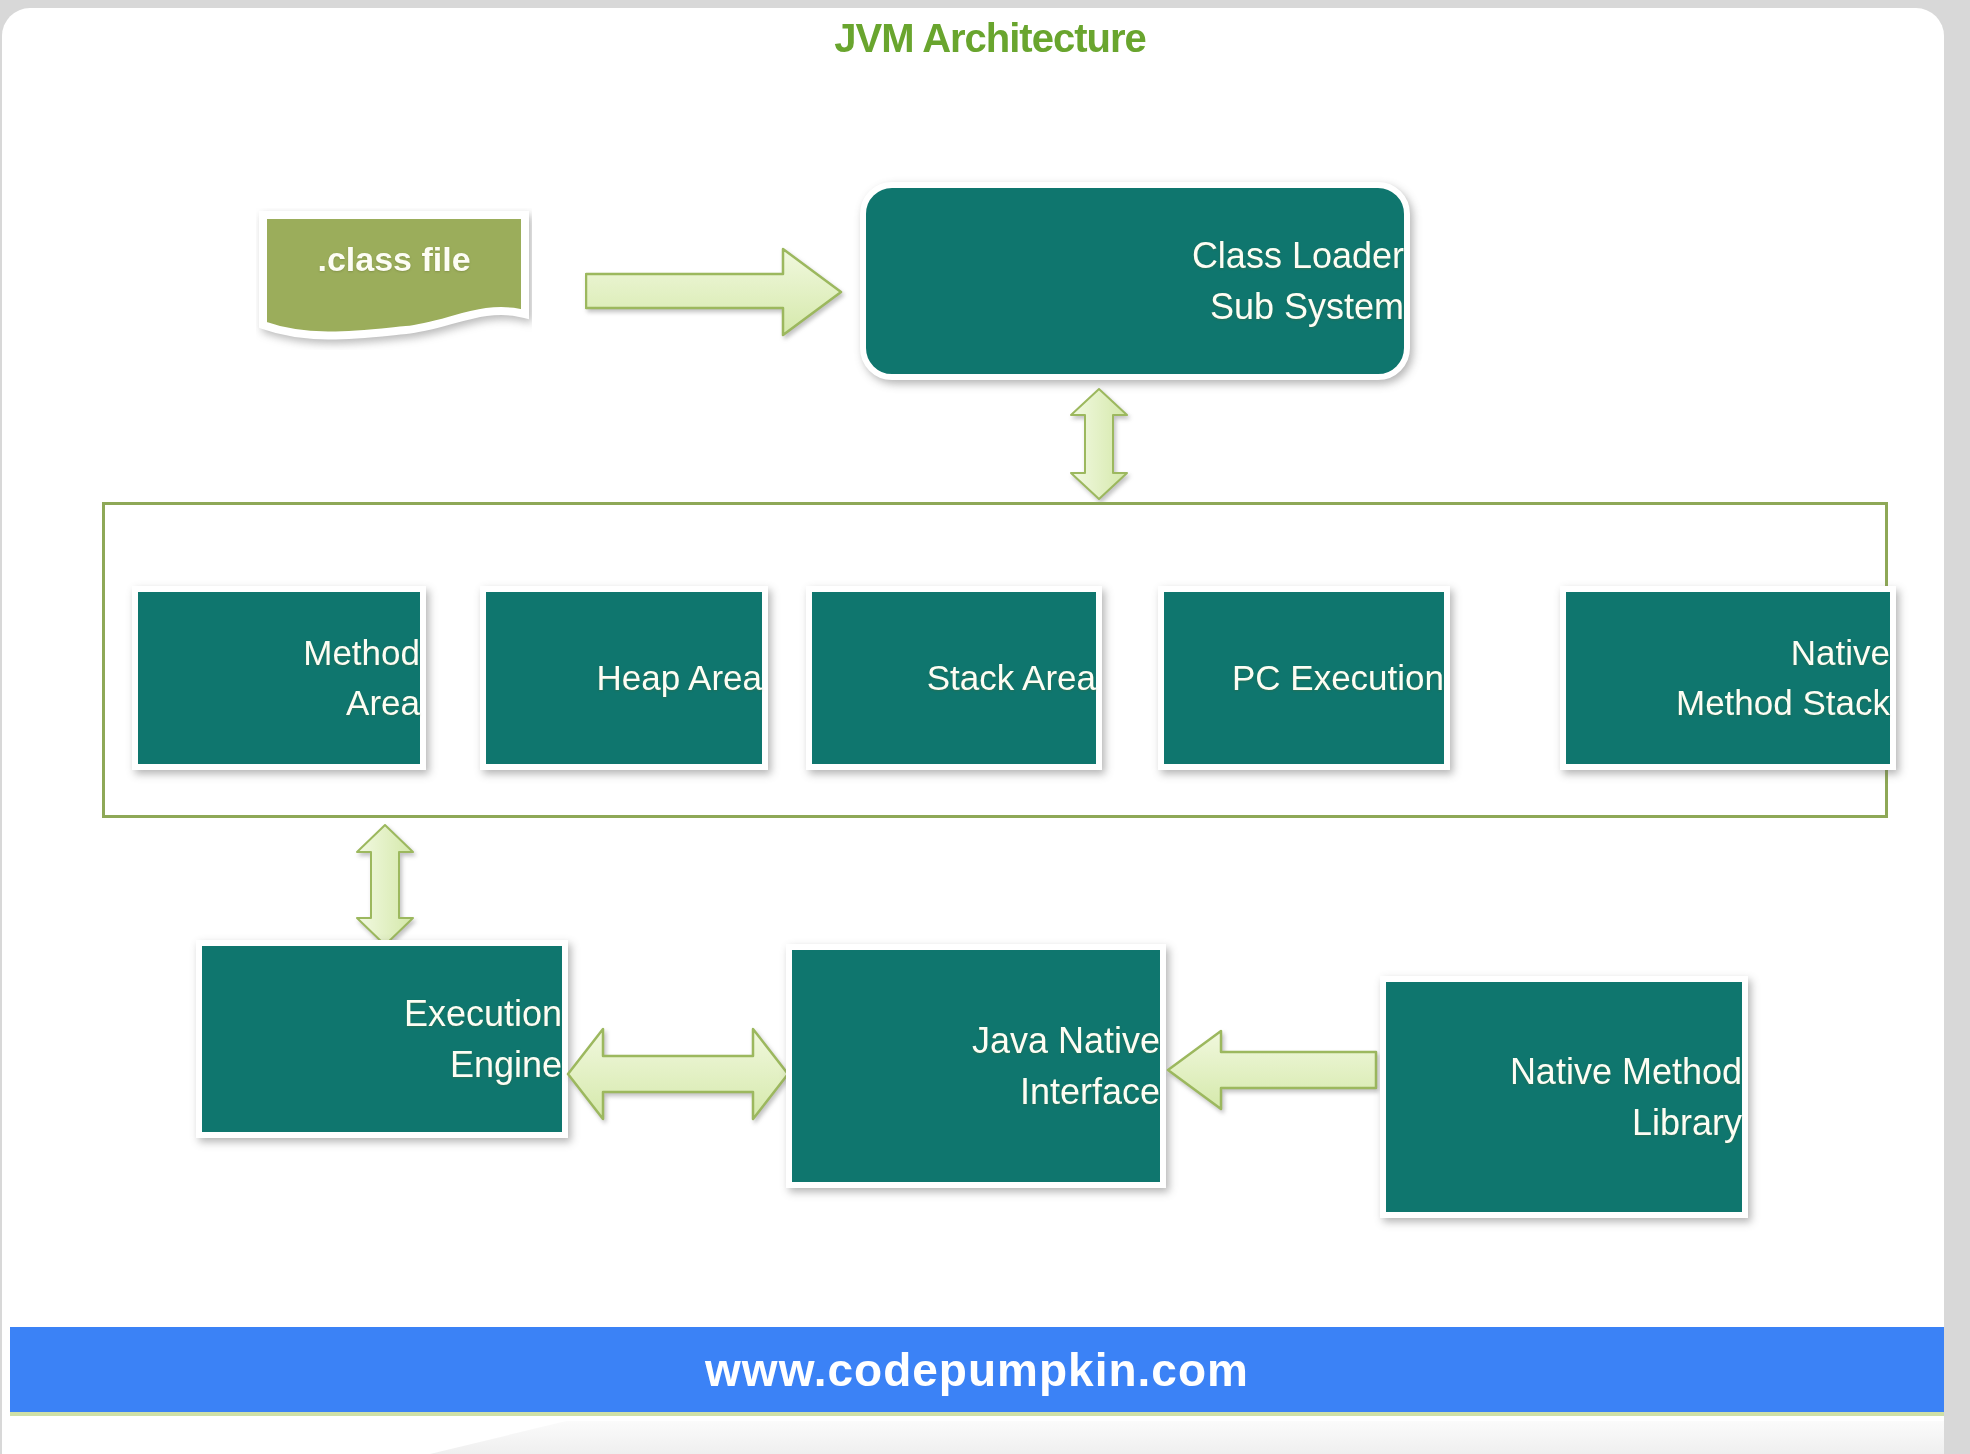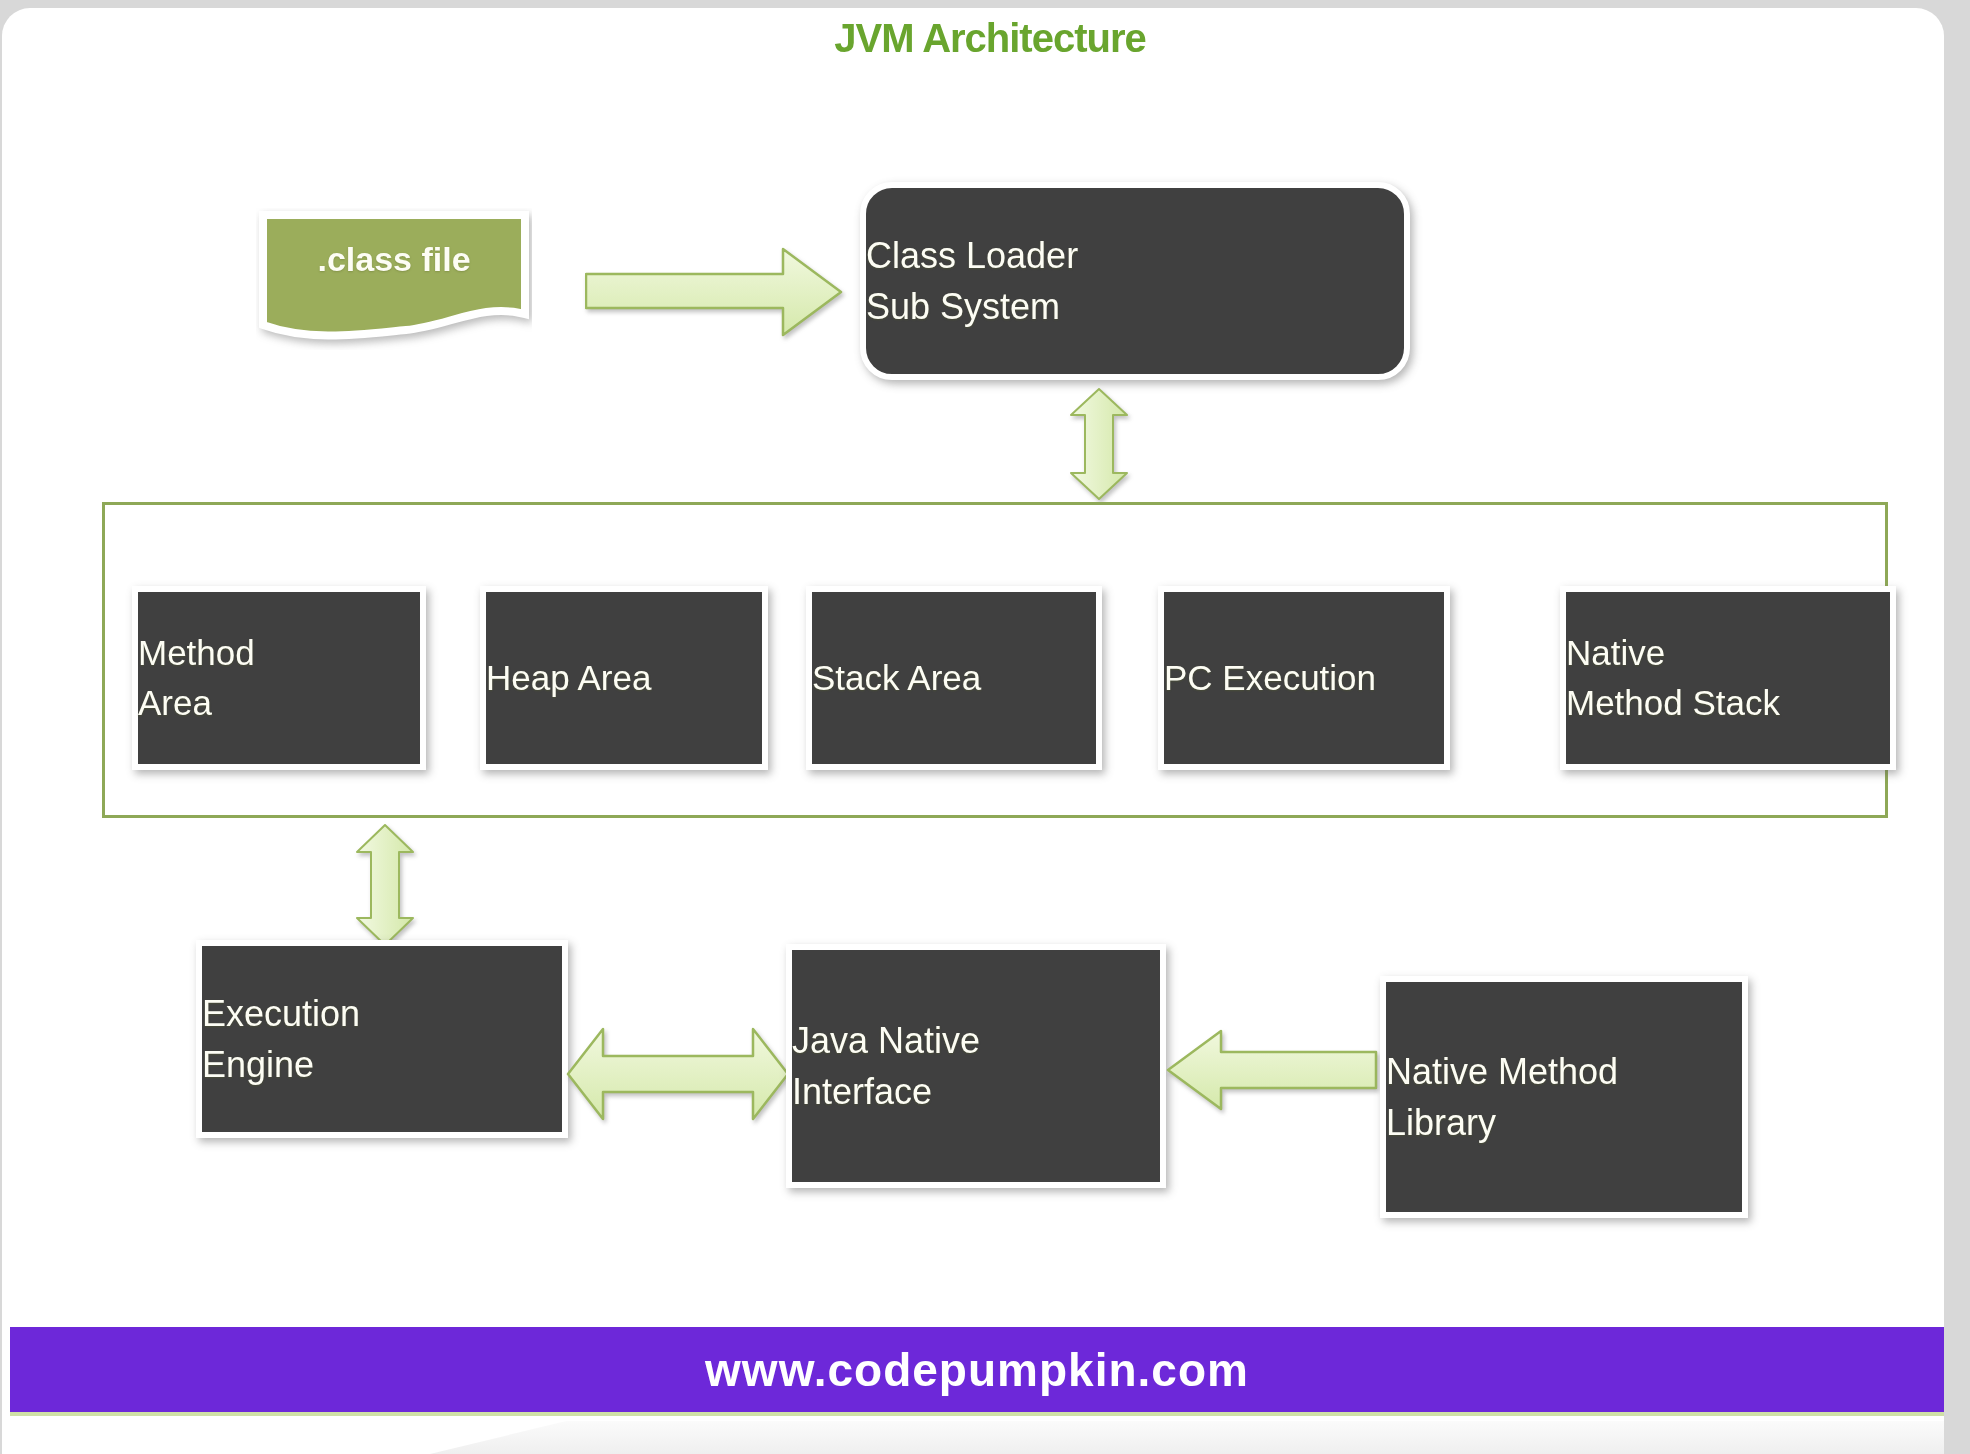--- a/index.html
+++ b/index.html
@@ -13,23 +13,23 @@
   .card{
     position:absolute;left:2px;top:8px;width:1942px;height:1446px;
     background:#ffffff;border-radius:28px 28px 0 0;
   }
   .right-gutter{position:absolute;left:1944px;top:0;width:26px;height:1454px;background:#d8d8d8;}
   .page-title{
     position:absolute;left:990px;top:16px;transform:translateX(-50%);
     font-size:40px;font-weight:bold;color:#69a52e;white-space:nowrap;letter-spacing:-1px;
   }
   .gbox{
-    position:absolute;background:#404040;border:6px solid #ffffff;
+    position:absolute;background:#0f766e;border:6px solid #ffffff;
     box-shadow:3px 4px 8px rgba(90,90,90,0.45);
-    display:flex;flex-direction:column;align-items:flex-start;justify-content:center;
+    display:flex;flex-direction:column;align-items:flex-end;justify-content:center;
     color:#fdfdf4;text-align:center;
     text-shadow:0 1px 2px rgba(90,100,40,0.35);
   }
   .gbox div{line-height:1.42;}
   .rounded{border-radius:32px;}
   .node-font{font-size:36px;}
   .mem-font{font-size:35px;}
   .mem-container{
     position:absolute;left:102px;top:502px;width:1786px;height:316px;
     background:#ffffff;border:3px solid #8ea857;box-sizing:border-box;
@@ -40,21 +40,21 @@
   }
   .classfile-wrap{position:absolute;left:256px;top:208px;width:276px;height:142px;}
   .classfile-label{
     position:absolute;left:256px;top:240px;width:276px;text-align:center;
     font-size:34px;font-weight:bold;color:#fdfdf4;
     text-shadow:0 1px 2px rgba(90,100,40,0.35);
   }
   .arrow{position:absolute;filter:drop-shadow(2px 3px 2px rgba(80,80,80,0.35));}
   .footer-banner{
     position:absolute;left:10px;top:1327px;width:1934px;height:89px;
-    background:#6d28d9;border-bottom:4px solid #cfe0a6;box-sizing:border-box;
+    background:#3b82f6;border-bottom:4px solid #cfe0a6;box-sizing:border-box;
     display:flex;align-items:center;justify-content:center;
   }
   .footer-text{font-size:46px;font-weight:bold;color:#ffffff;letter-spacing:1px;}
   .bottom-wedge{
     position:absolute;left:430px;top:1421px;width:1514px;height:33px;
     background:linear-gradient(to bottom,#fbfbfb,#efefef);
     clip-path:polygon(9% 0,100% 0,100% 100%,0 100%);
   }
 </style>
 </head>

